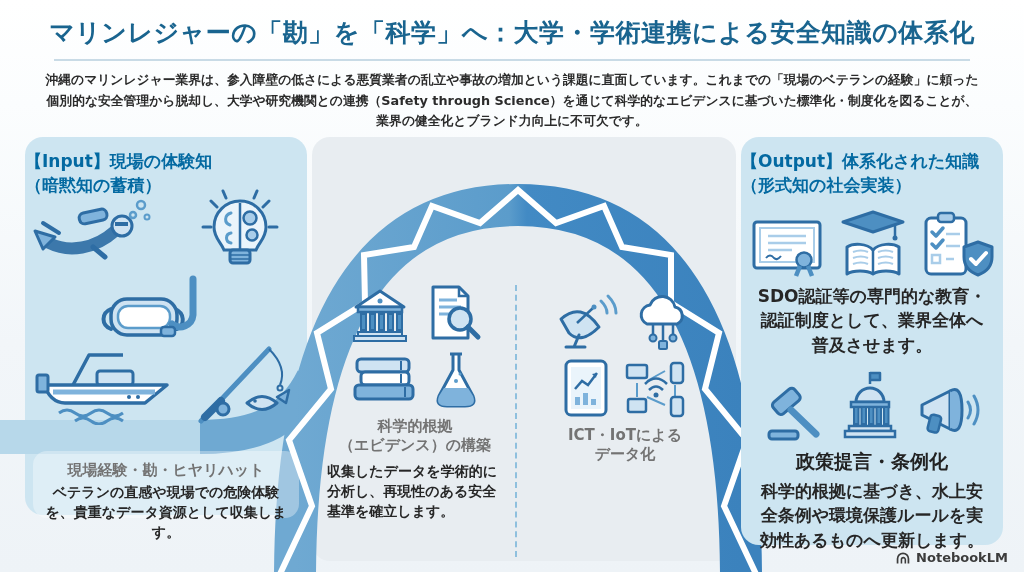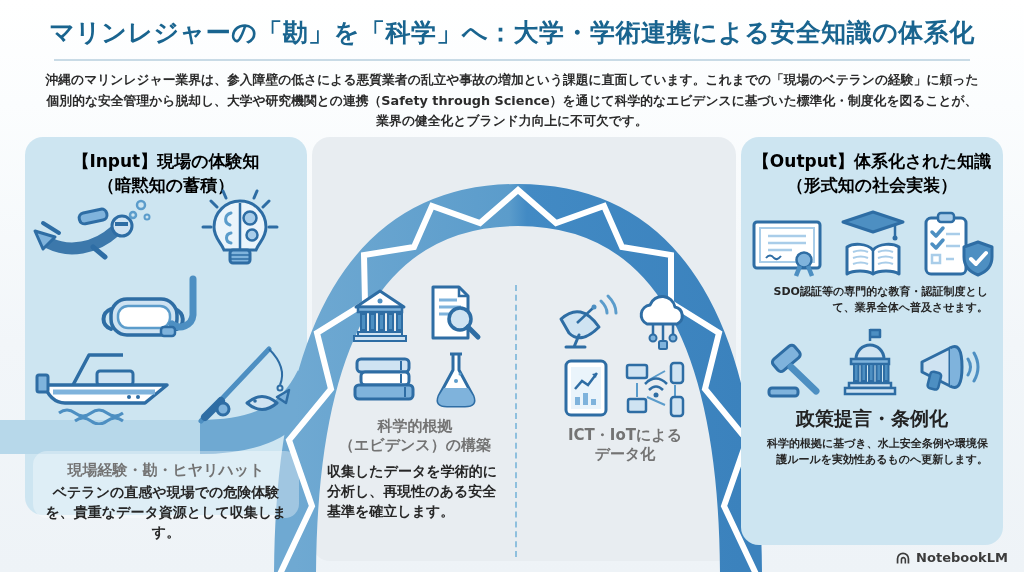--- a/index.html
+++ b/index.html
@@ -20,37 +20,37 @@
   }
   .card-bg { position:absolute; border-radius:18px; }
   #bg-input  { left:25px;  top:137px; width:282px; height:378px; background:#cde5f1; }
   #bg-bridge { left:312px; top:137px; width:424px; height:424px; background:#e8edf1; }
   #bg-output { left:741px; top:137px; width:262px; height:408px; background:#cde5f1; }
   .arch-layer { position:absolute; left:0; top:0; pointer-events:none; }
   .content { position:absolute; }
   #ct-input  { left:25px;  top:137px; width:282px; height:378px; }
   #ct-bridge { left:312px; top:137px; width:424px; height:424px; }
   #ct-output { left:741px; top:137px; width:262px; height:408px; }
-  .col-header { text-align:center; padding-top:13px; font-size:17px; font-weight:bold; color:#000000; line-height:1.4; }
+  .col-header { padding-top:13px; font-size:17px; font-weight:bold; color:#0369a1; line-height:1.4; }
   .abs { position:absolute; }
   .panel {
     position:absolute; left:8px; top:314px; width:266px; height:67px;
     background:rgba(255,255,255,0.34); border-radius:14px; text-align:center; padding-top:10px;
   }
   .big-heading { font-size:15px; font-weight:bold; color:#737373; line-height:1.25; }
   .body-text { font-size:14px; font-weight:600; color:#262626; line-height:1.45; }
   .divider { position:absolute; left:203px; top:148px; height:272px; border-left:2px dashed #8fc0de; }
   .sub { position:absolute; text-align:center; }
   #sub-evidence { left:10px; top:145px; width:186px; }
   #sub-ict { left:212px; top:156px; width:202px; }
   .icon-grid { display:flex; flex-wrap:wrap; justify-content:center; align-items:center; gap:4px 8px; }
   .icon-row { display:flex; justify-content:center; align-items:flex-end; gap:9px; }
   .sub .big-heading { margin-top:7px; }
   .sub .body-text { margin-top:6px; padding:0 5px; text-align:left; }
-  #ct-output .body-text { margin:4px 15px 0; text-align:right; font-size:11px; }
+  #ct-output .body-text { margin:4px 15px 0; text-align:center; font-size:17px; }
   .out-heading1 { font-size:16.5px; font-weight:bold; text-align:center; margin-top:7px; }
   .out-heading2 { font-size:19px; font-weight:bold; text-align:center; margin-top:7px; }
   .brand {
     position:absolute; right:16px; bottom:7px; display:flex; align-items:center; gap:5px;
     font-size:13px; font-weight:600; color:#3c3c3c;
   }
   svg { display:block; }
 </style>
 </head>
 <body>

